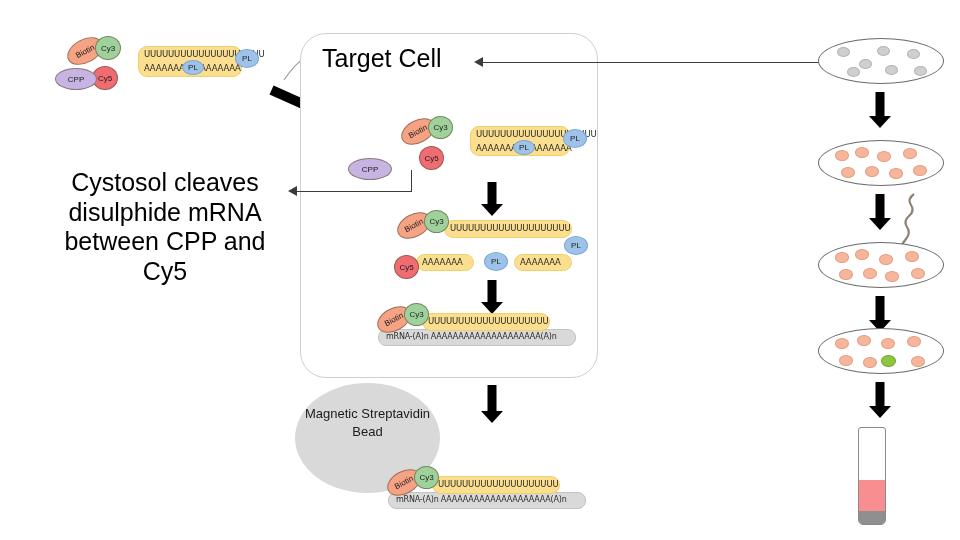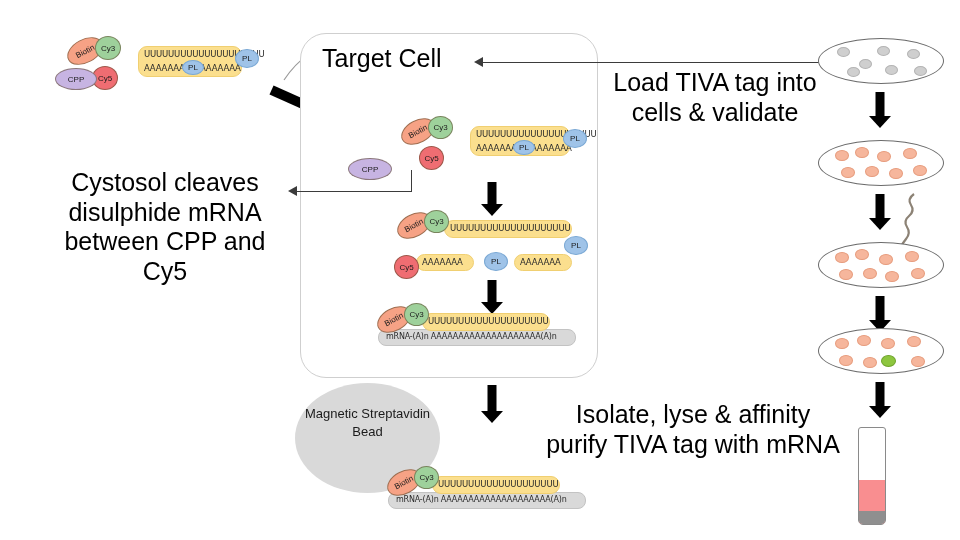--- a/index.html
+++ b/index.html
@@ -204,24 +204,20 @@
     <div class="bar" style="left:44px;top:8px;width:128px;height:18px;"></div>
     <div class="seq" style="left:50px;top:11px;">UUUUUUUUUUUUUUUUUUUU</div>
     <div class="blob biotin" style="left:-2px;top:3px;width:36px;height:23px;transform:rotate(-28deg);">
       <span>Biotin</span>
       </div>
     <div class="blob cy3" style="left:26px;top:-2px;width:25px;height:23px;">
       <span>Cy3</span>
       </div>
   </div>
 
-  <div class="txt big" style="left:596px;top:68px;width:238px;">Load TIVA tag into
-cells &amp; validate</div>
-  <div class="txt big" style="left:538px;top:400px;width:310px;">Isolate, lyse &amp; affinity
-purify TIVA tag with mRNA</div>
 
   <div class="dish" style="left:818px;top:38px;width:124px;height:44px;">
     <div class="cellpt grey" style="left:18px;top:8px;width:11px;height:8px;"></div>
     <div class="cellpt grey" style="left:40px;top:20px;width:11px;height:8px;"></div>
     <div class="cellpt grey" style="left:58px;top:7px;width:11px;height:8px;"></div>
     <div class="cellpt grey" style="left:66px;top:26px;width:11px;height:8px;"></div>
     <div class="cellpt grey" style="left:88px;top:10px;width:11px;height:8px;"></div>
     <div class="cellpt grey" style="left:95px;top:27px;width:11px;height:8px;"></div>
     <div class="cellpt grey" style="left:28px;top:28px;width:11px;height:8px;"></div>
   </div>

